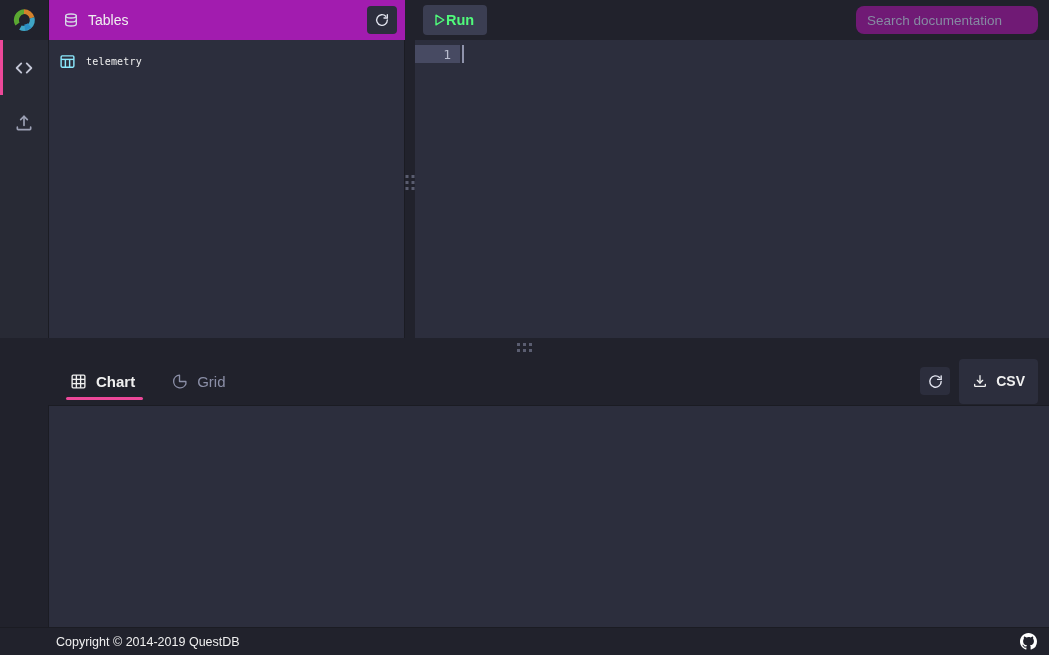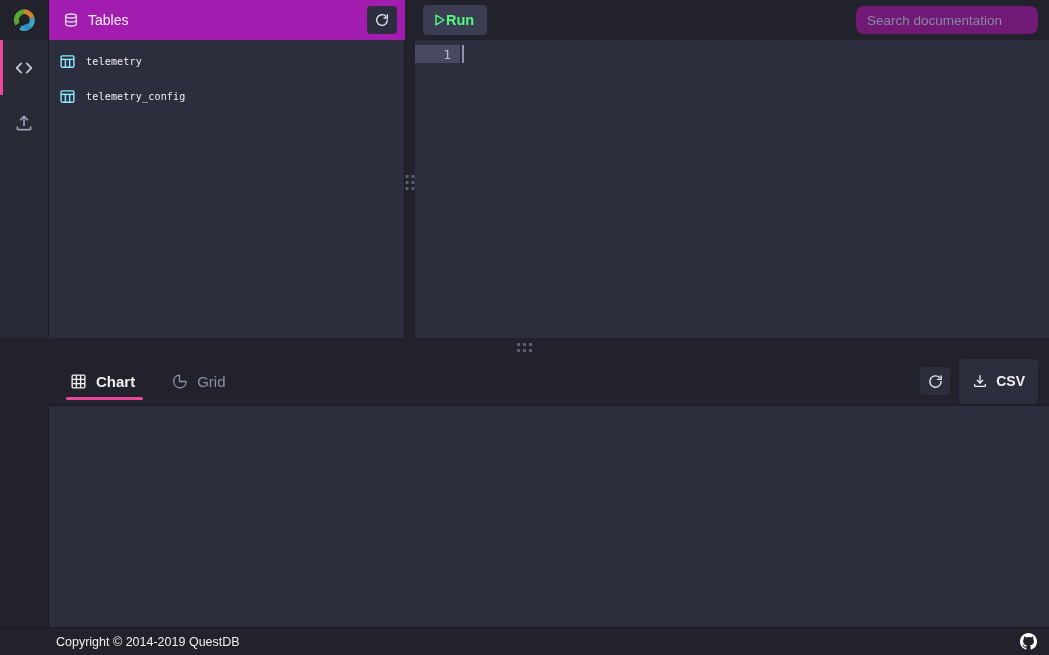--- a/index.html
+++ b/index.html
@@ -217,29 +217,20 @@
       <div class="sidebar-list">
         <div class="table-item">
           <svg width="17" height="17" viewBox="0 0 24 24" fill="none" stroke="#8be9fd" stroke-width="2">
             <rect x="3" y="4" width="18" height="16" rx="1.5"></rect>
             <line x1="3" y1="9" x2="21" y2="9"></line>
             <line x1="9" y1="9" x2="9" y2="20"></line>
             <line x1="15" y1="9" x2="15" y2="20"></line>
           </svg>
           <span class="table-name">telemetry</span>
         </div>
-        <div class="table-item">
-          <svg width="17" height="17" viewBox="0 0 24 24" fill="none" stroke="#8be9fd" stroke-width="2">
-            <rect x="3" y="4" width="18" height="16" rx="1.5"></rect>
-            <line x1="3" y1="9" x2="21" y2="9"></line>
-            <line x1="9" y1="9" x2="9" y2="20"></line>
-            <line x1="15" y1="9" x2="15" y2="20"></line>
-          </svg>
-          <span class="table-name">telemetry_config</span>
-        </div>
       </div>
     </div>
 
     <div class="vsplit">
       <div class="dots">
         <i></i>
           <i></i>
           <i></i>
           <i></i>
           <i></i>

